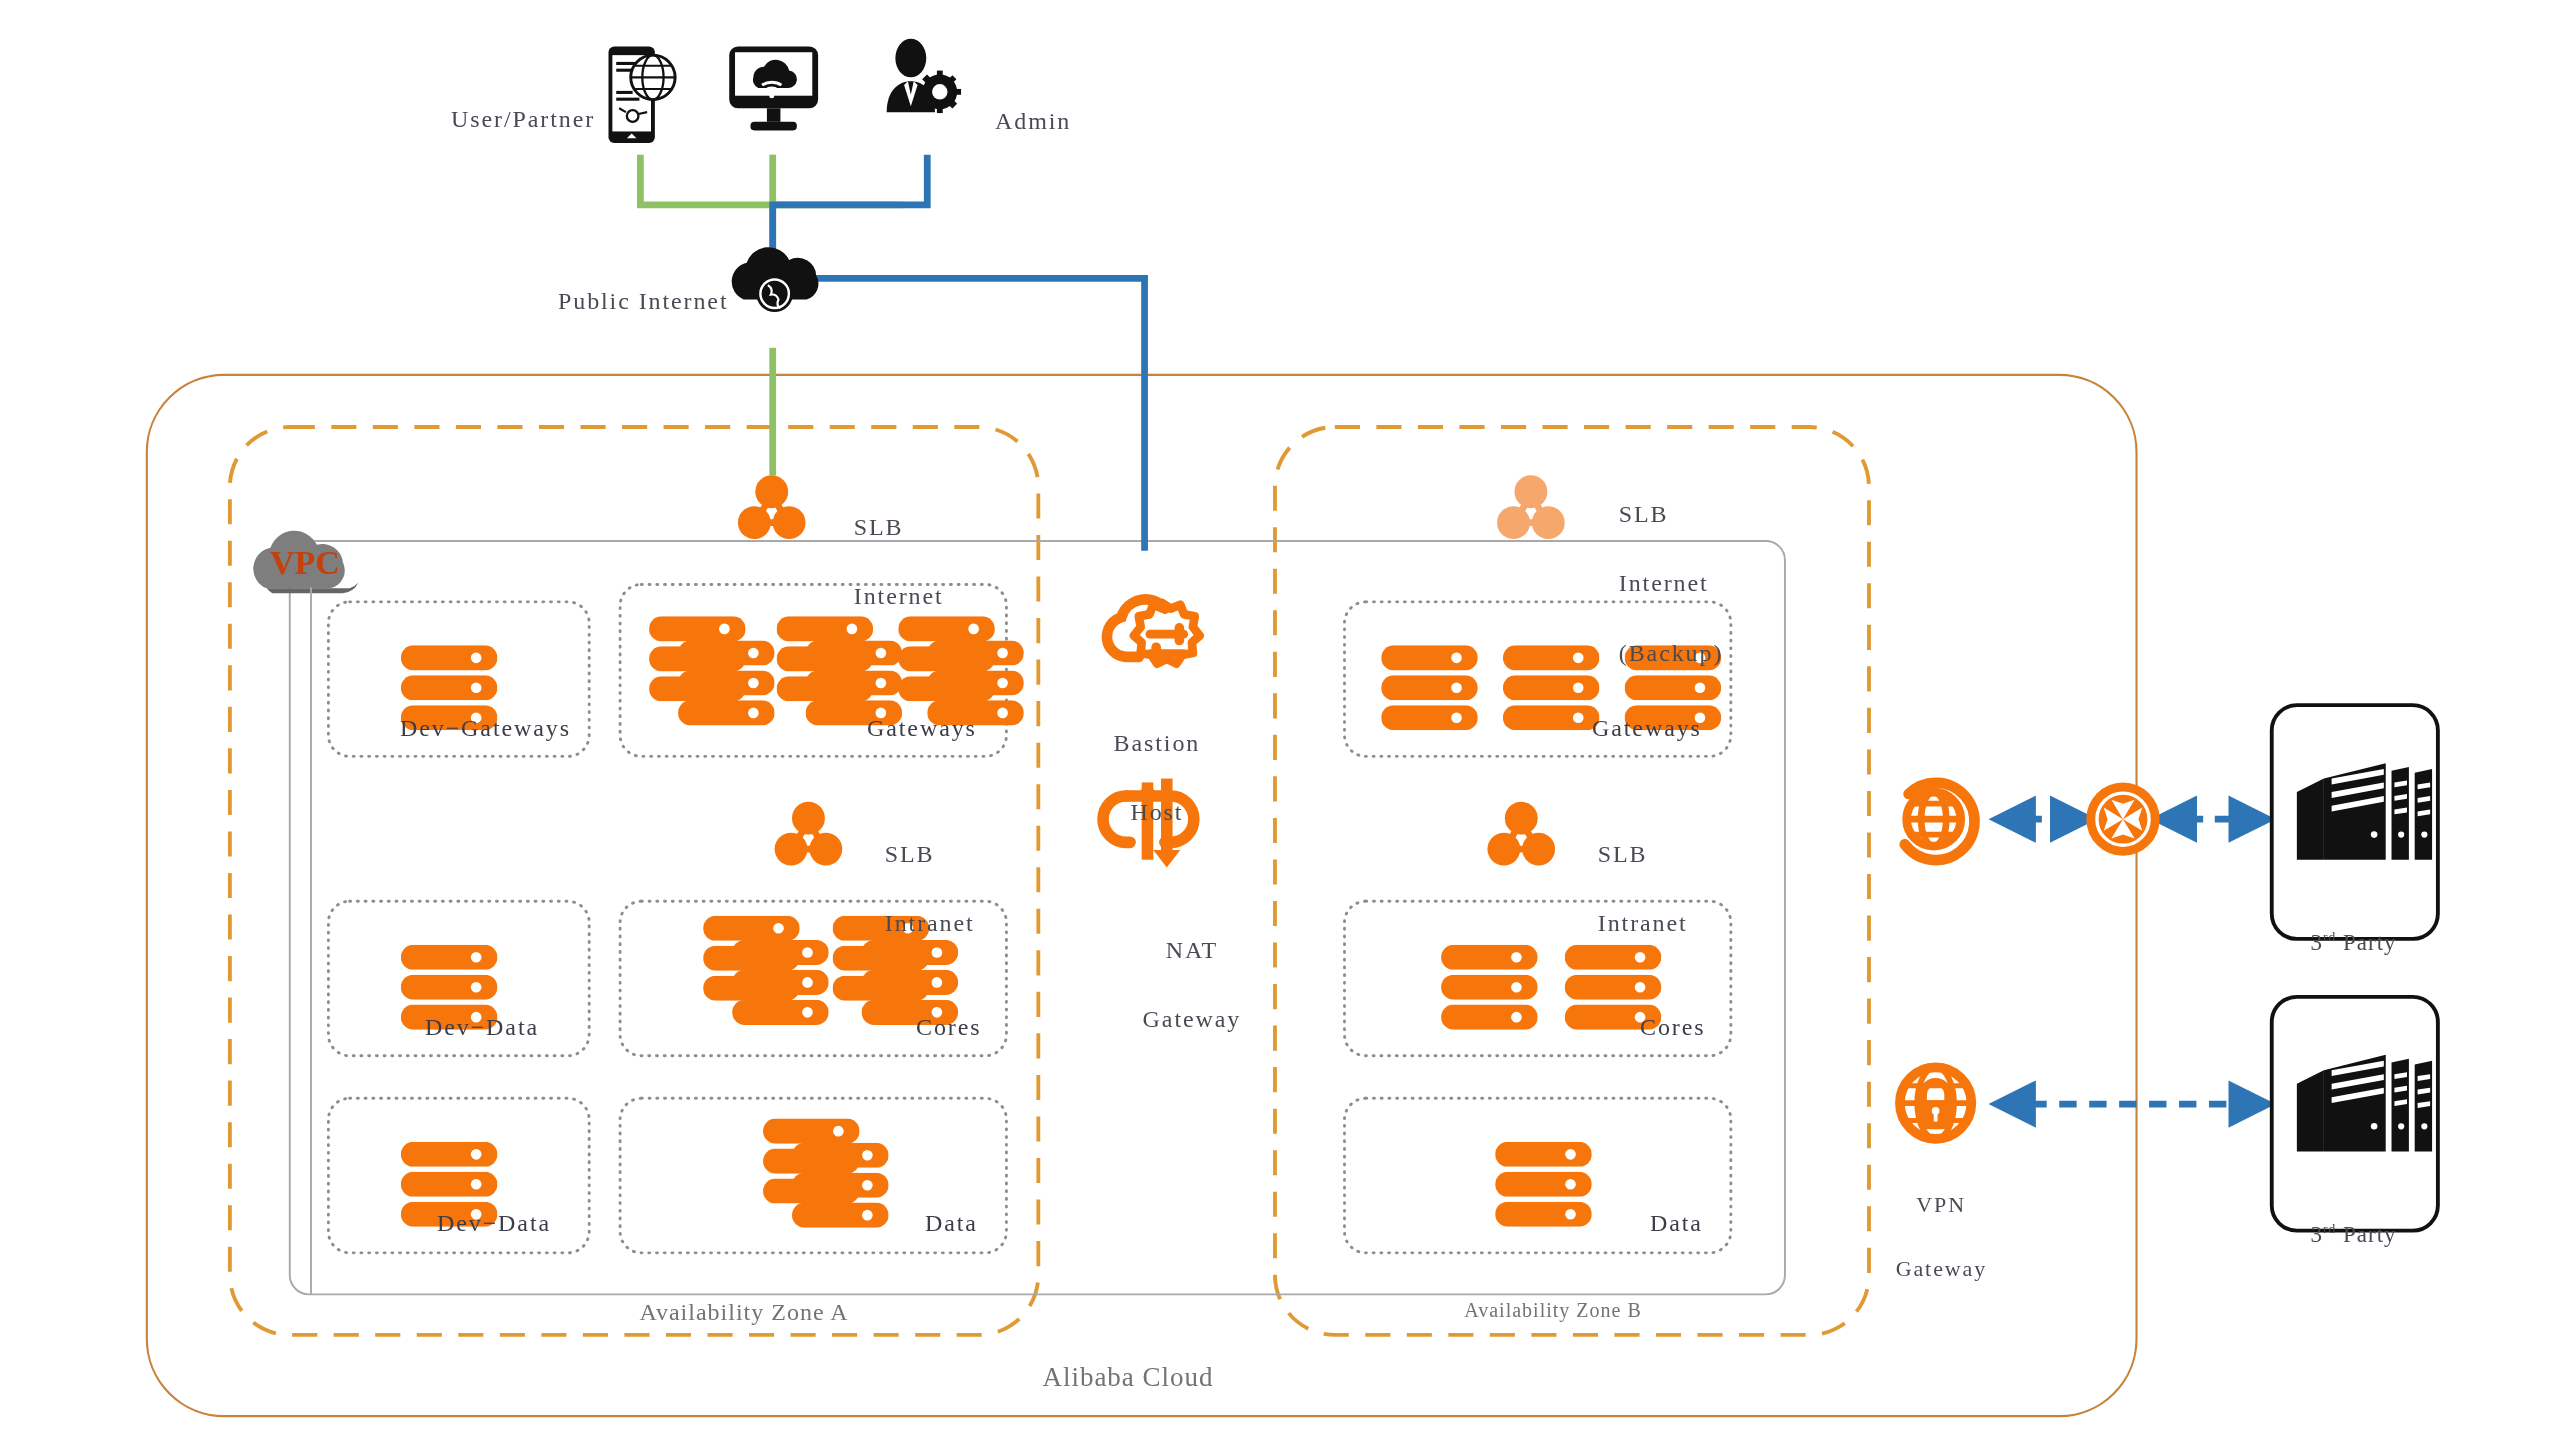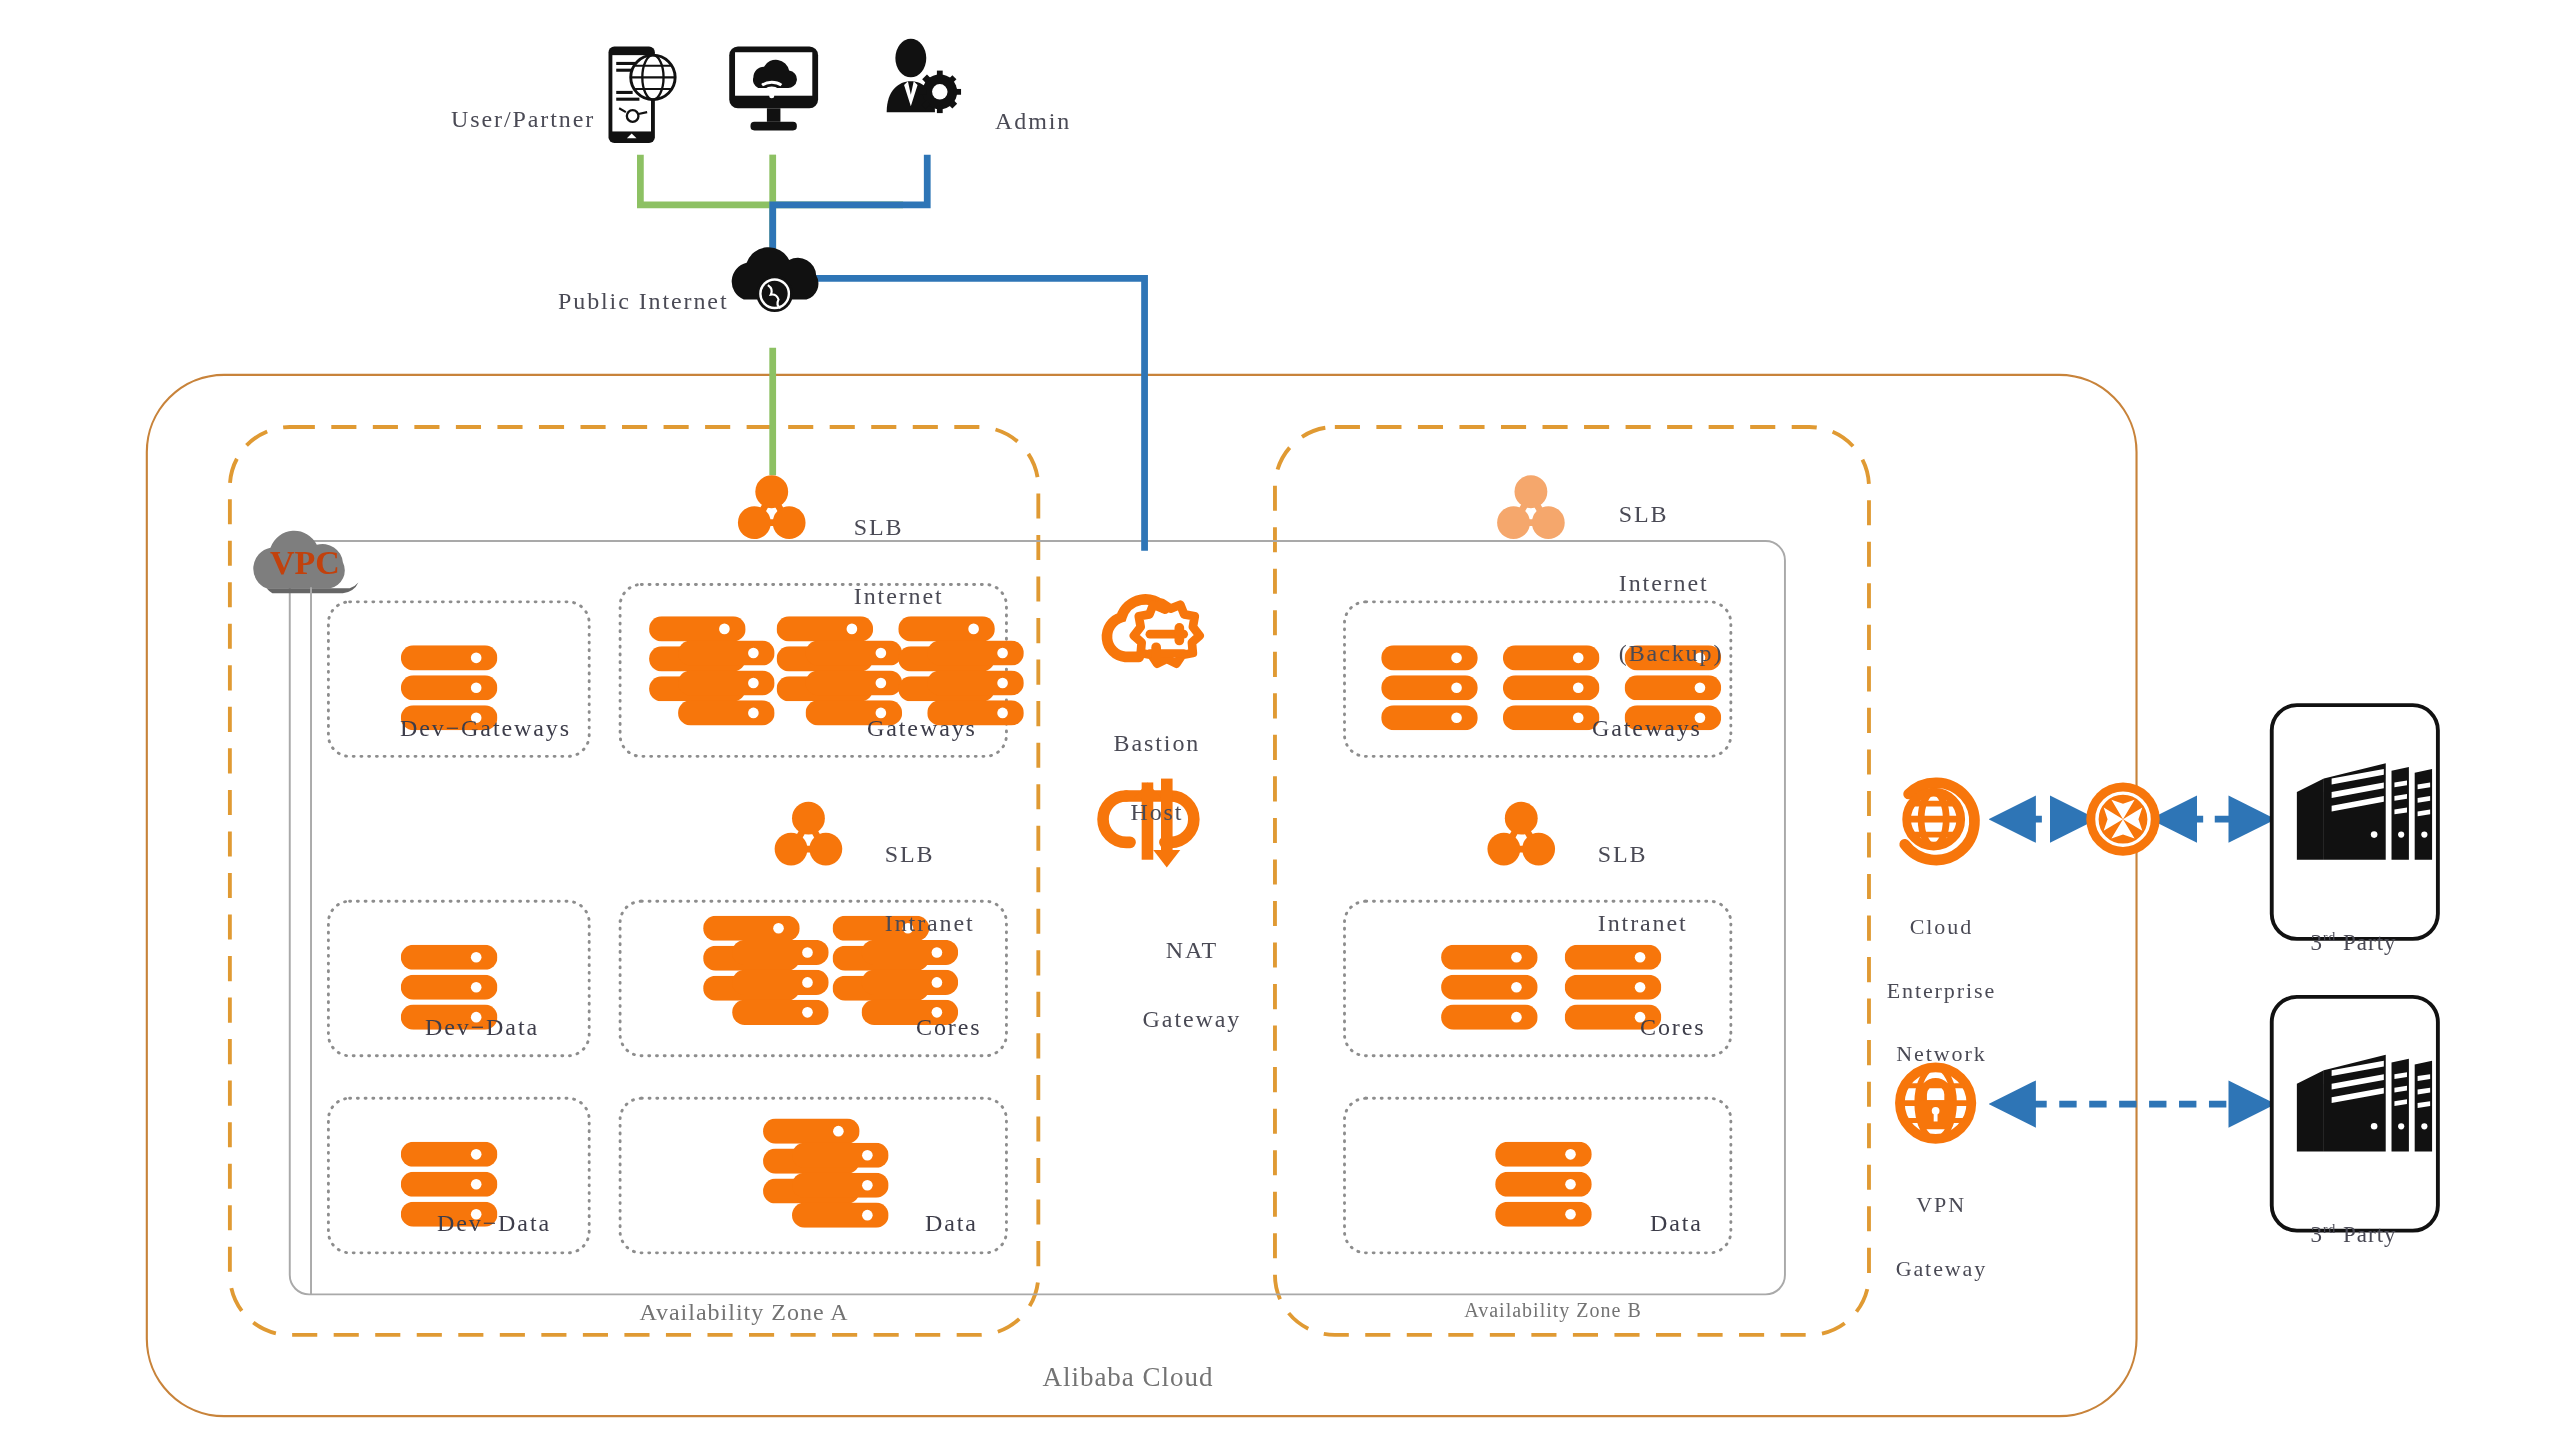--- a/index.html
+++ b/index.html
@@ -415,25 +415,20 @@
 
 <div class="lbl ctr" style="left:1149px;top:691px;font-size:24px;">
   <span>Bastion</span><br>
   <span>Host</span>
 </div>
 <div class="lbl ctr" style="left:1184px;top:898px;font-size:24px;text-align:center;">
   <span>NAT</span><br>
   <span>Gateway</span>
 </div>
 
-<div class="lbl ctr" style="left:1934px;top:879px;font-size:22px;">
-  <span>Cloud</span><br>
-  <span>Enterprise</span><br>
-  <span>Network</span>
-</div>
 <div class="lbl ctr" style="left:1934px;top:1157px;font-size:22px;font-family:Liberation Serif, serif;">
   <span>VPN</span><br>
   <span>Gateway</span>
 </div>
 <div class="lbl" style="left:2297px;top:893px;font-size:23px;letter-spacing:1px;">
   <span>3</span><sup style="font-size:13.5px;">rd</sup><span> Party</span>
 </div>
 <div class="lbl" style="left:2297px;top:1185px;font-size:23px;letter-spacing:1px;">
   <span>3</span><sup style="font-size:13.5px;">rd</sup><span> Party</span>
 </div>

